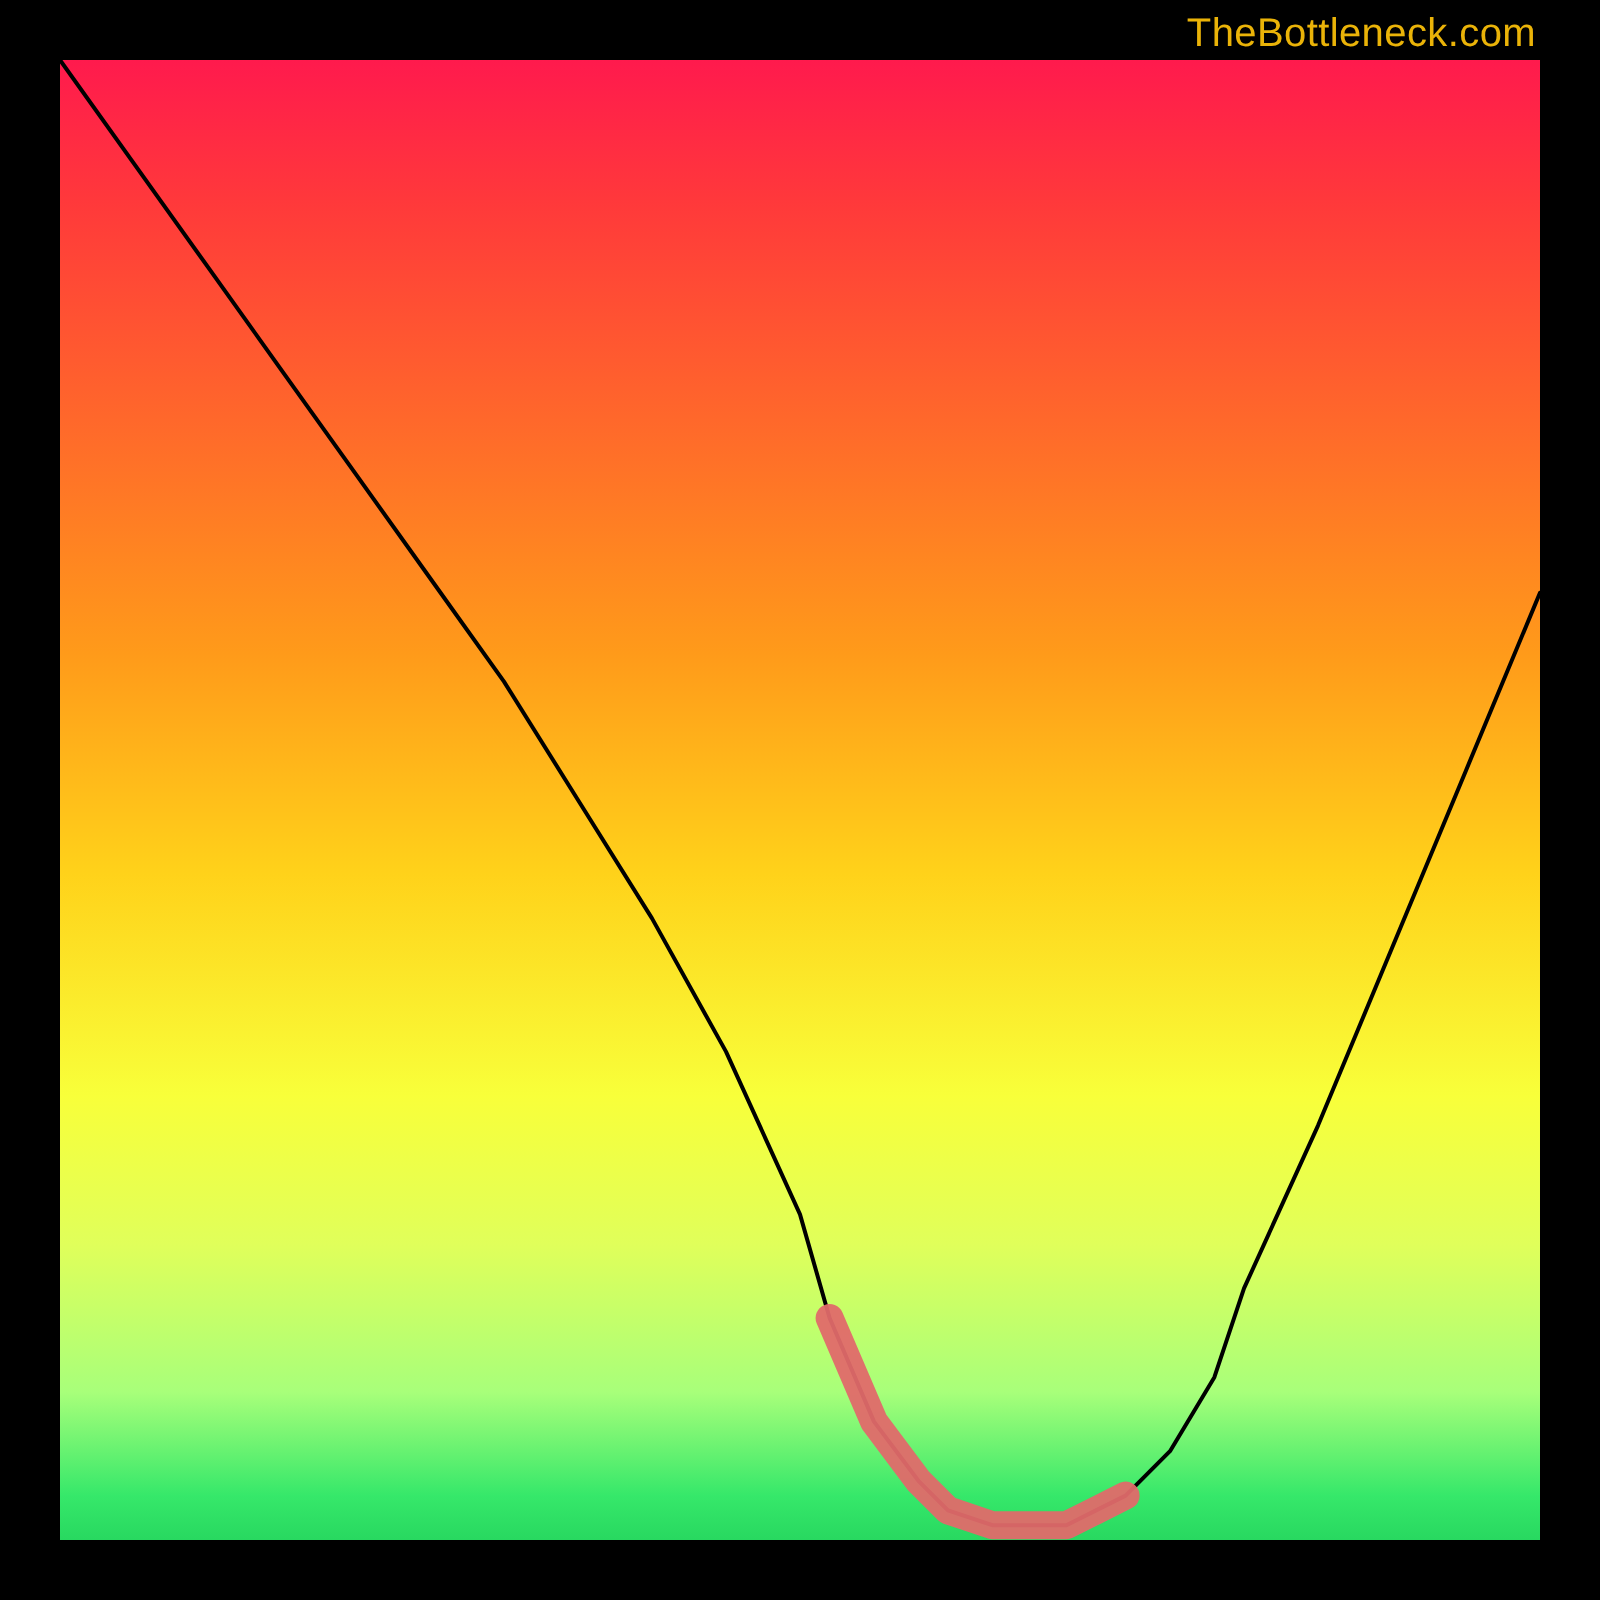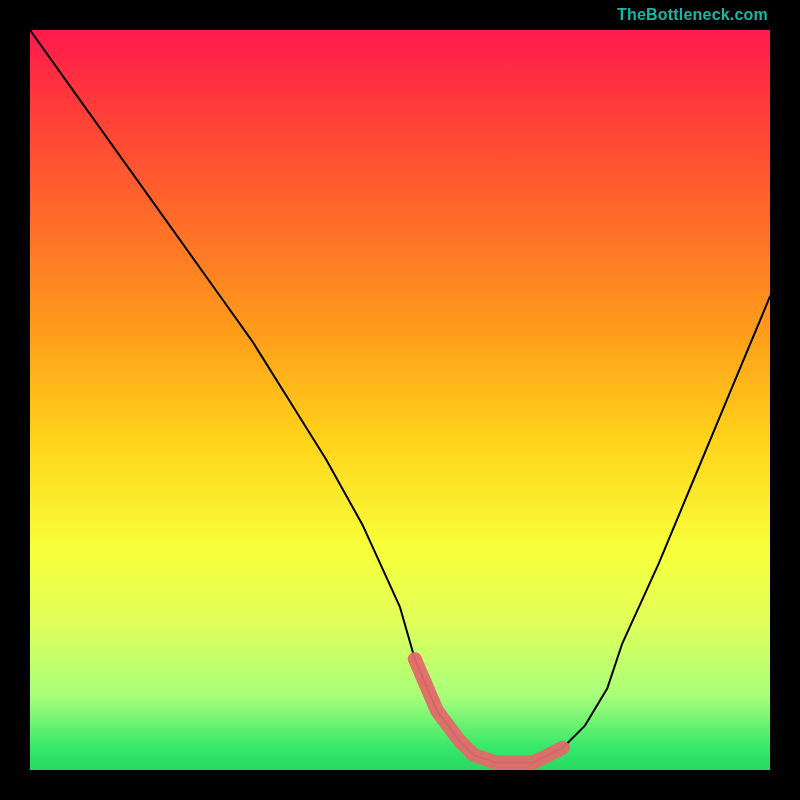--- a/index.html
+++ b/index.html
@@ -35,23 +35,23 @@
       #e0ff5a 80%,
       #a8ff7a 90%,
       #36e86a 97%,
       #28d860 100%
     );
   }
   .watermark {
     position: absolute;
     top: 6px;
     right: 32px;
-    font-size: 16px;
-    font-weight: 700;
-    color: #14b8a6;
+    font-size: 20px;
+    font-weight: 400;
+    color: #eab308;
     letter-spacing: 0.2px;
   }
   svg.overlay {
     position: absolute;
     left: 0;
     top: 0;
     width: 740px;
     height: 740px;
   }
 </style>

